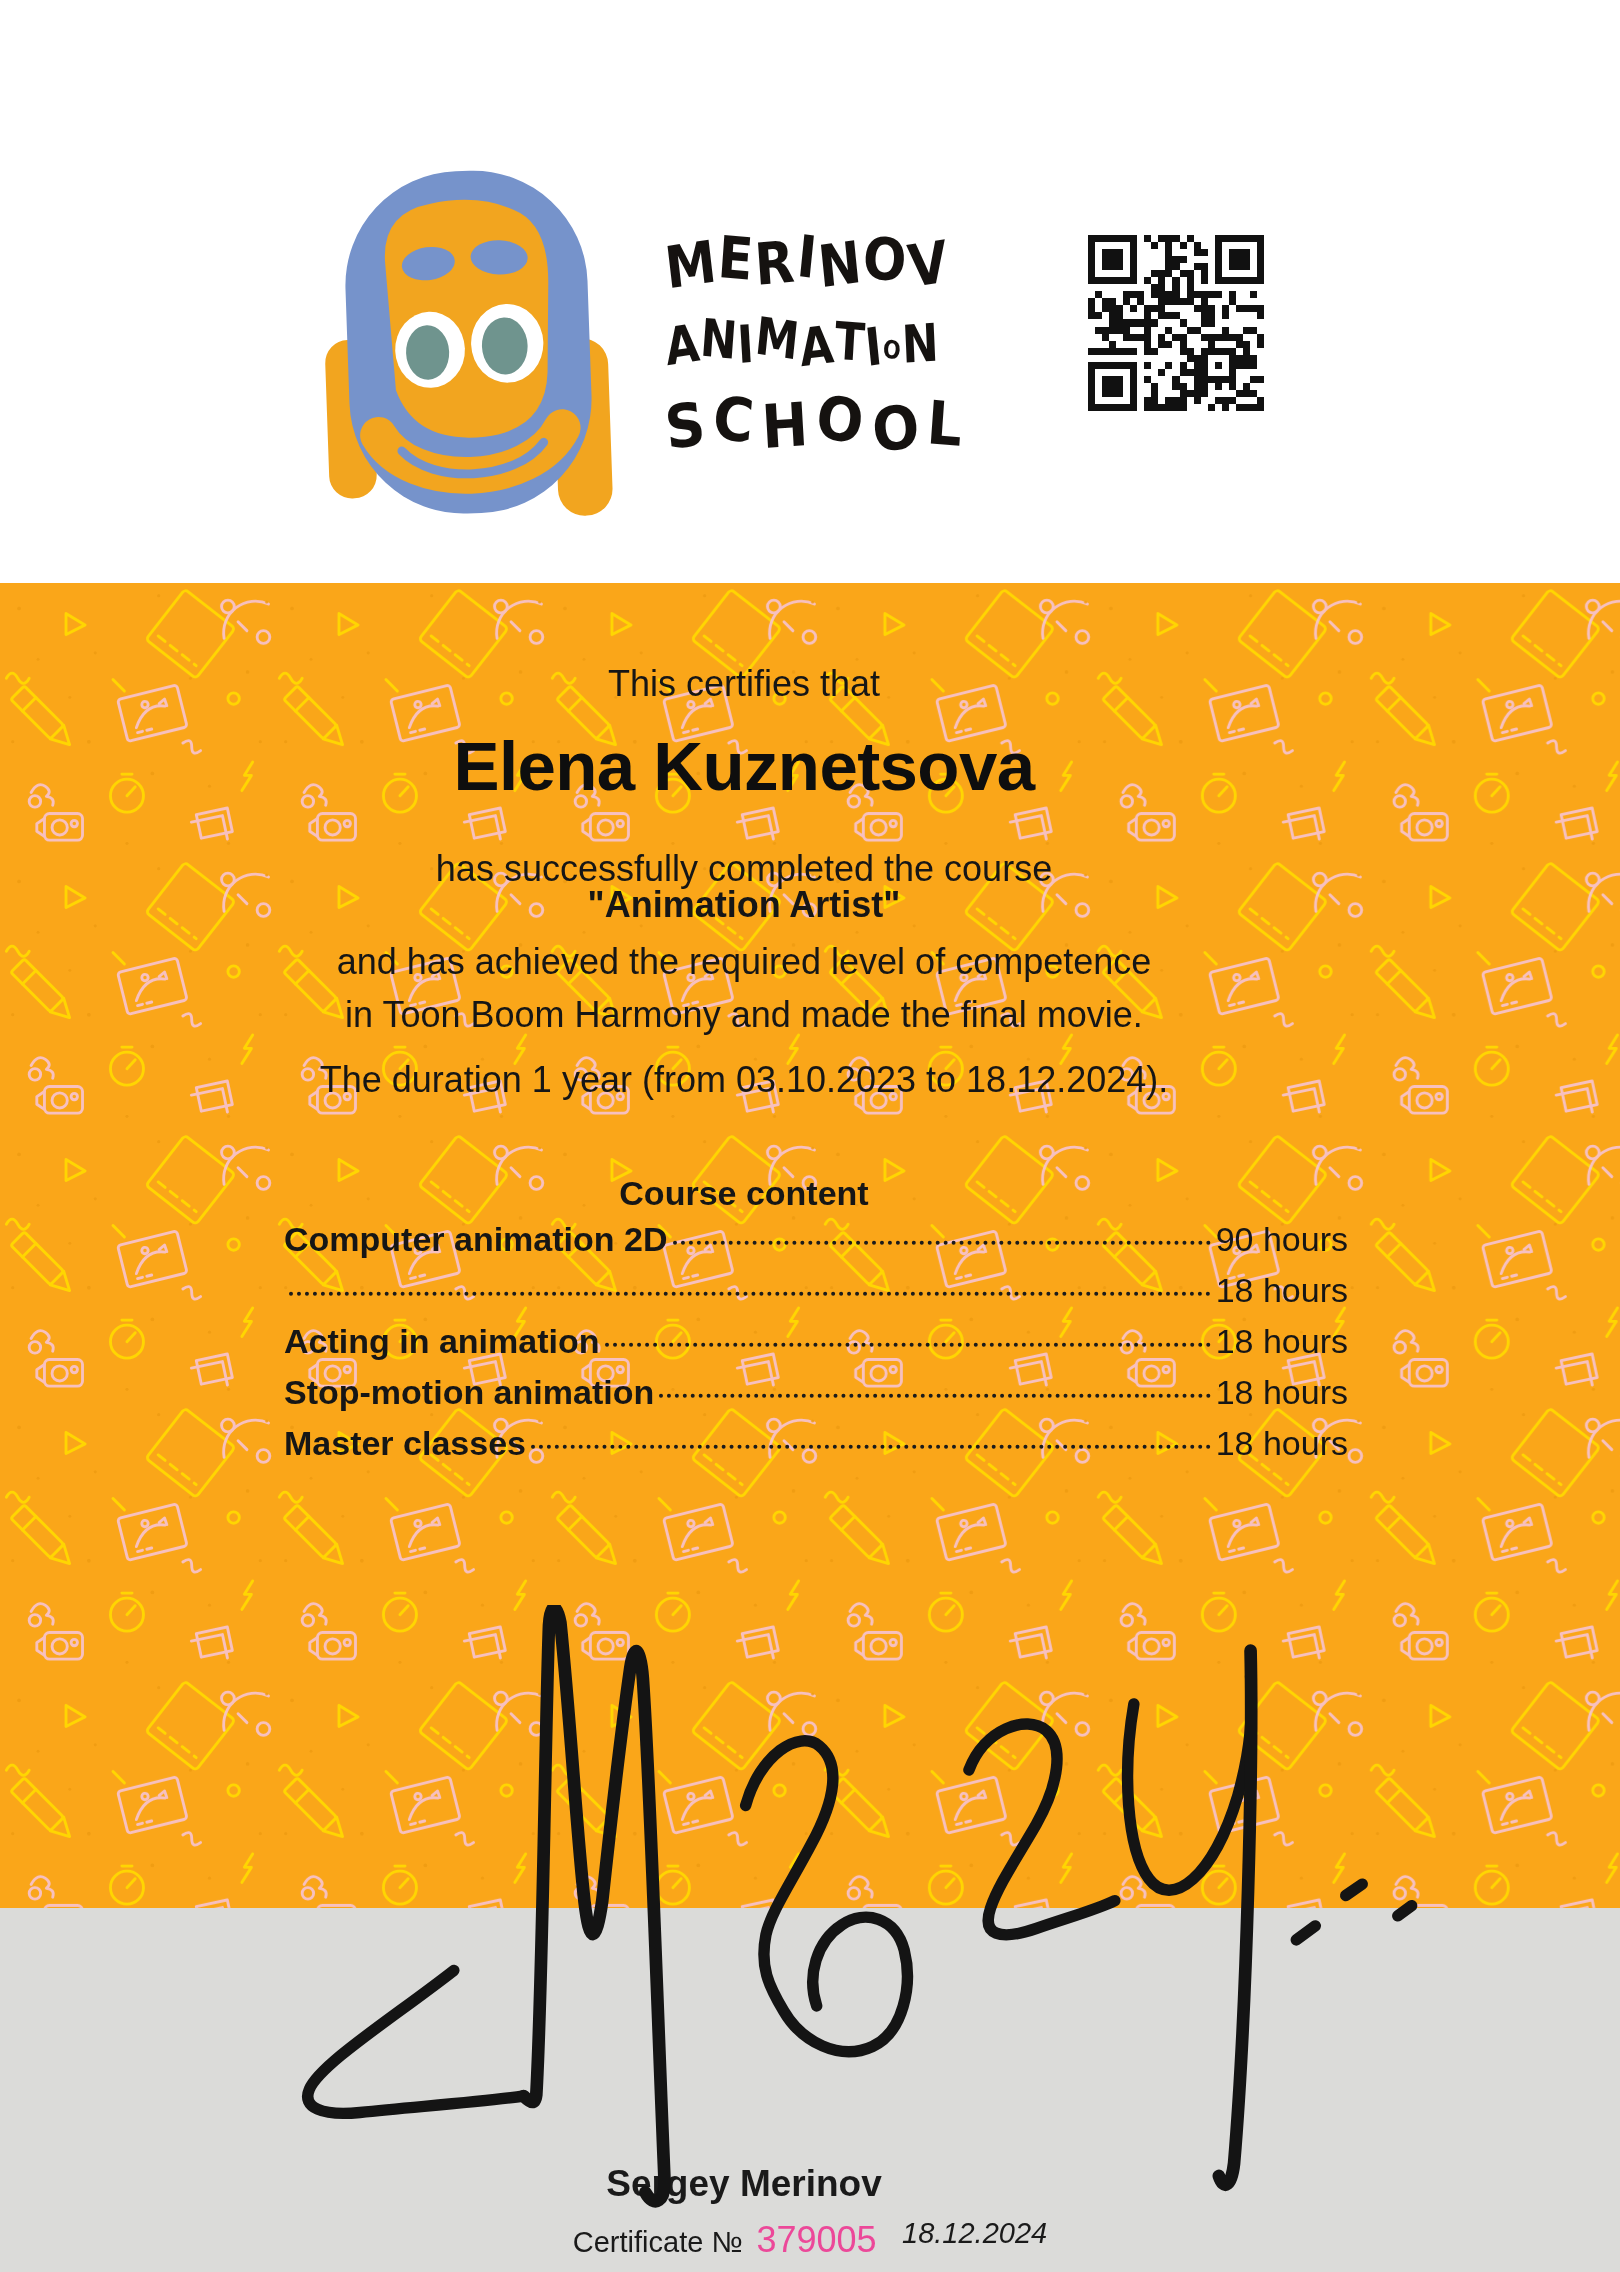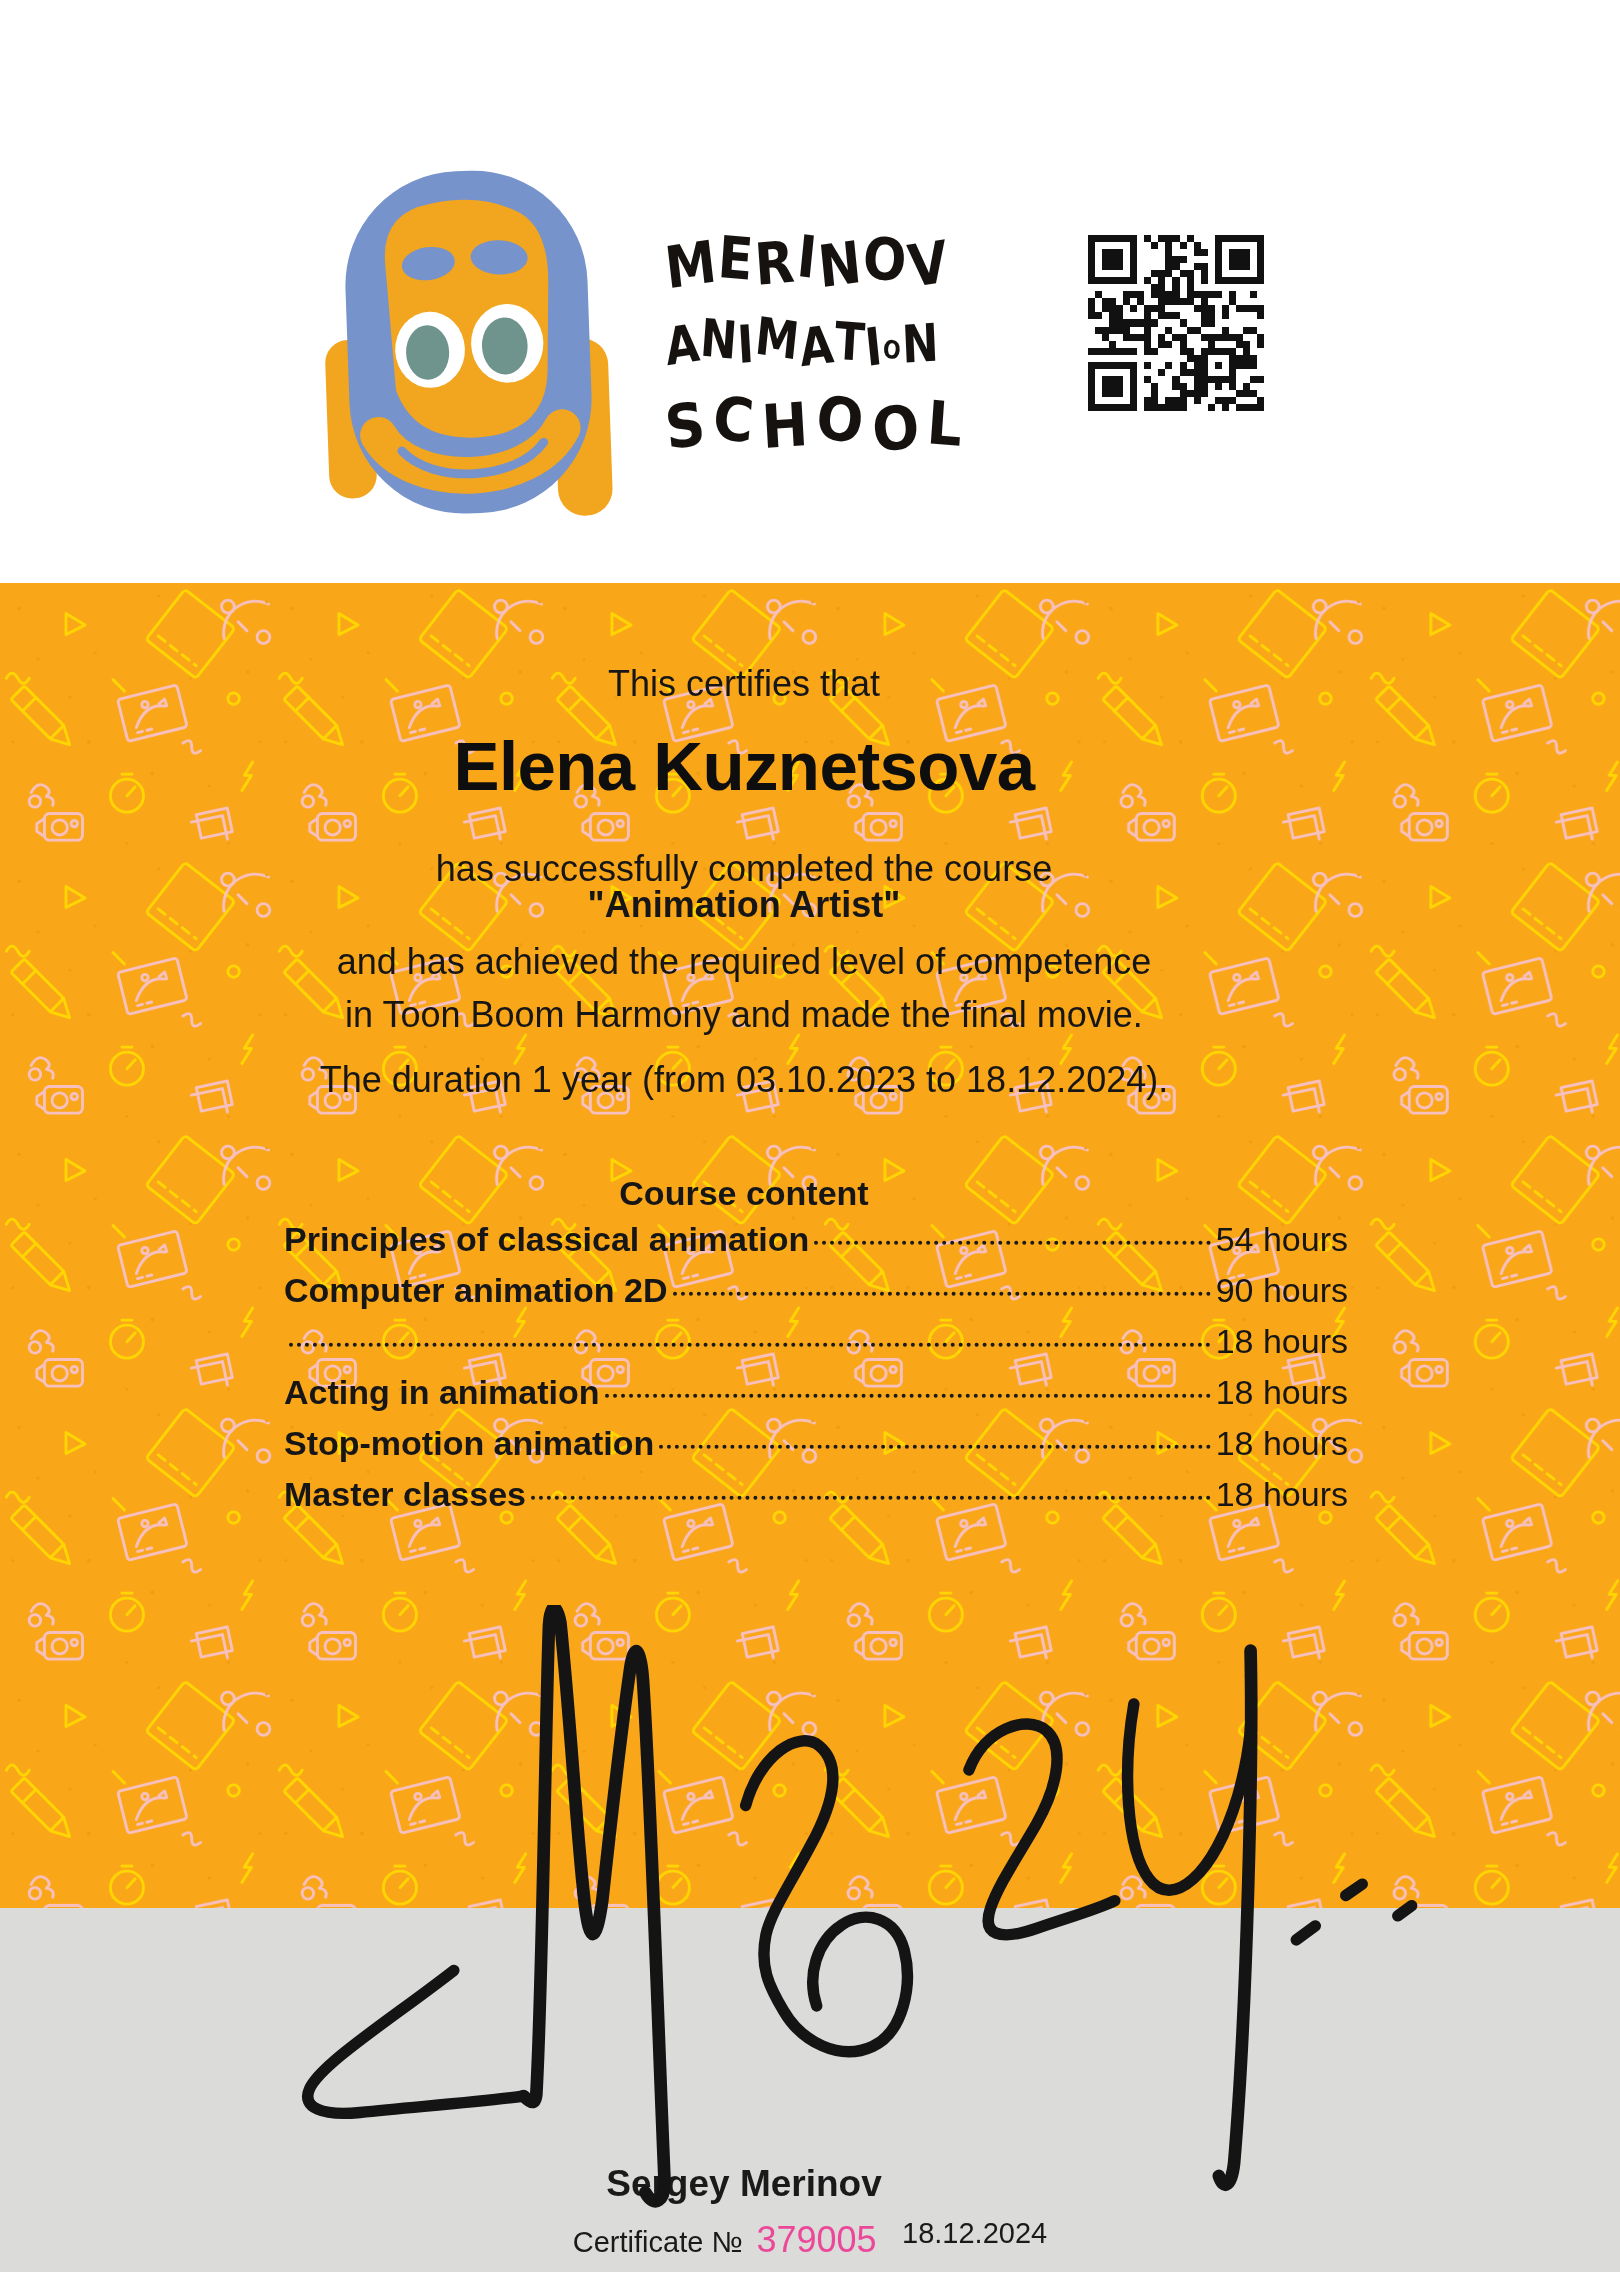--- a/index.html
+++ b/index.html
@@ -44,21 +44,21 @@
   .leader{flex:1;border-bottom:4.4px dotted #1b1b1b;margin:0 5.1px;transform:translateY(-6.3px);}
   .course-hours{white-space:nowrap;}
   
   .sig-svg{left:273px;top:1605px;width:1232px;height:628px;z-index:5;}
   .sig-svg path{fill:none;stroke:#141414;stroke-linecap:round;stroke-linejoin:round;}
   
   .t-signer{top:2163px;font-size:37px;font-weight:700;color:#1a1a1a;}
   .cert-line{top:2219px;left:0;width:1620px;text-align:center;white-space:nowrap;}
   .cert-label{font-size:29px;color:#1a1a1a;}
   .cert-number{font-size:36px;margin-left:14px;color:#ec4899;}
-  .cert-date{font-size:29px;margin-left:25.4px;position:relative;top:-9px;color:#1a1a1a;}
+  .cert-date{font-size:29px;margin-left:25.4px;position:relative;top:-9px;color:#1a1a1a;font-style:italic;}
 </style>
 </head>
 <body>
 
 <div class="abs header">
 
   <svg class="abs logo-svg" viewBox="0 0 470 560" aria-hidden="true">
     <g transform="rotate(-2 235 280)">
 
       <rect x="12" y="268" width="75" height="250" rx="36" fill="#F2A51F"></rect>
@@ -498,25 +498,20 @@
 <div class="abs ctext t-name">Elena Kuznetsova</div>
 <div class="abs ctext t-completed">has successfully completed the course</div>
 <div class="abs ctext t-course">"Animation Artist"</div>
 <div class="abs ctext t-ach1">and has achieved the required level of competence</div>
 <div class="abs ctext t-ach2">in Toon Boom Harmony and made the final movie.</div>
 <div class="abs ctext t-duration">The duration 1 year (from 03.10.2023 to 18.12.2024).</div>
 <div class="abs ctext t-cctitle">Course content</div>
 
 <div class="abs course-list">
     <div class="course-row">
-      <span class="course-label">Principles of classical animation</span>
-      <span class="leader"></span>
-      <span class="course-hours">54 hours</span>
-    </div>
-    <div class="course-row">
       <span class="course-label">Computer animation 2D</span>
       <span class="leader"></span>
       <span class="course-hours">90 hours</span>
     </div>
     <div class="course-row">
       <span class="leader"></span>
       <span class="course-hours">18 hours</span>
     </div>
     <div class="course-row">
       <span class="course-label">Acting in animation</span>

